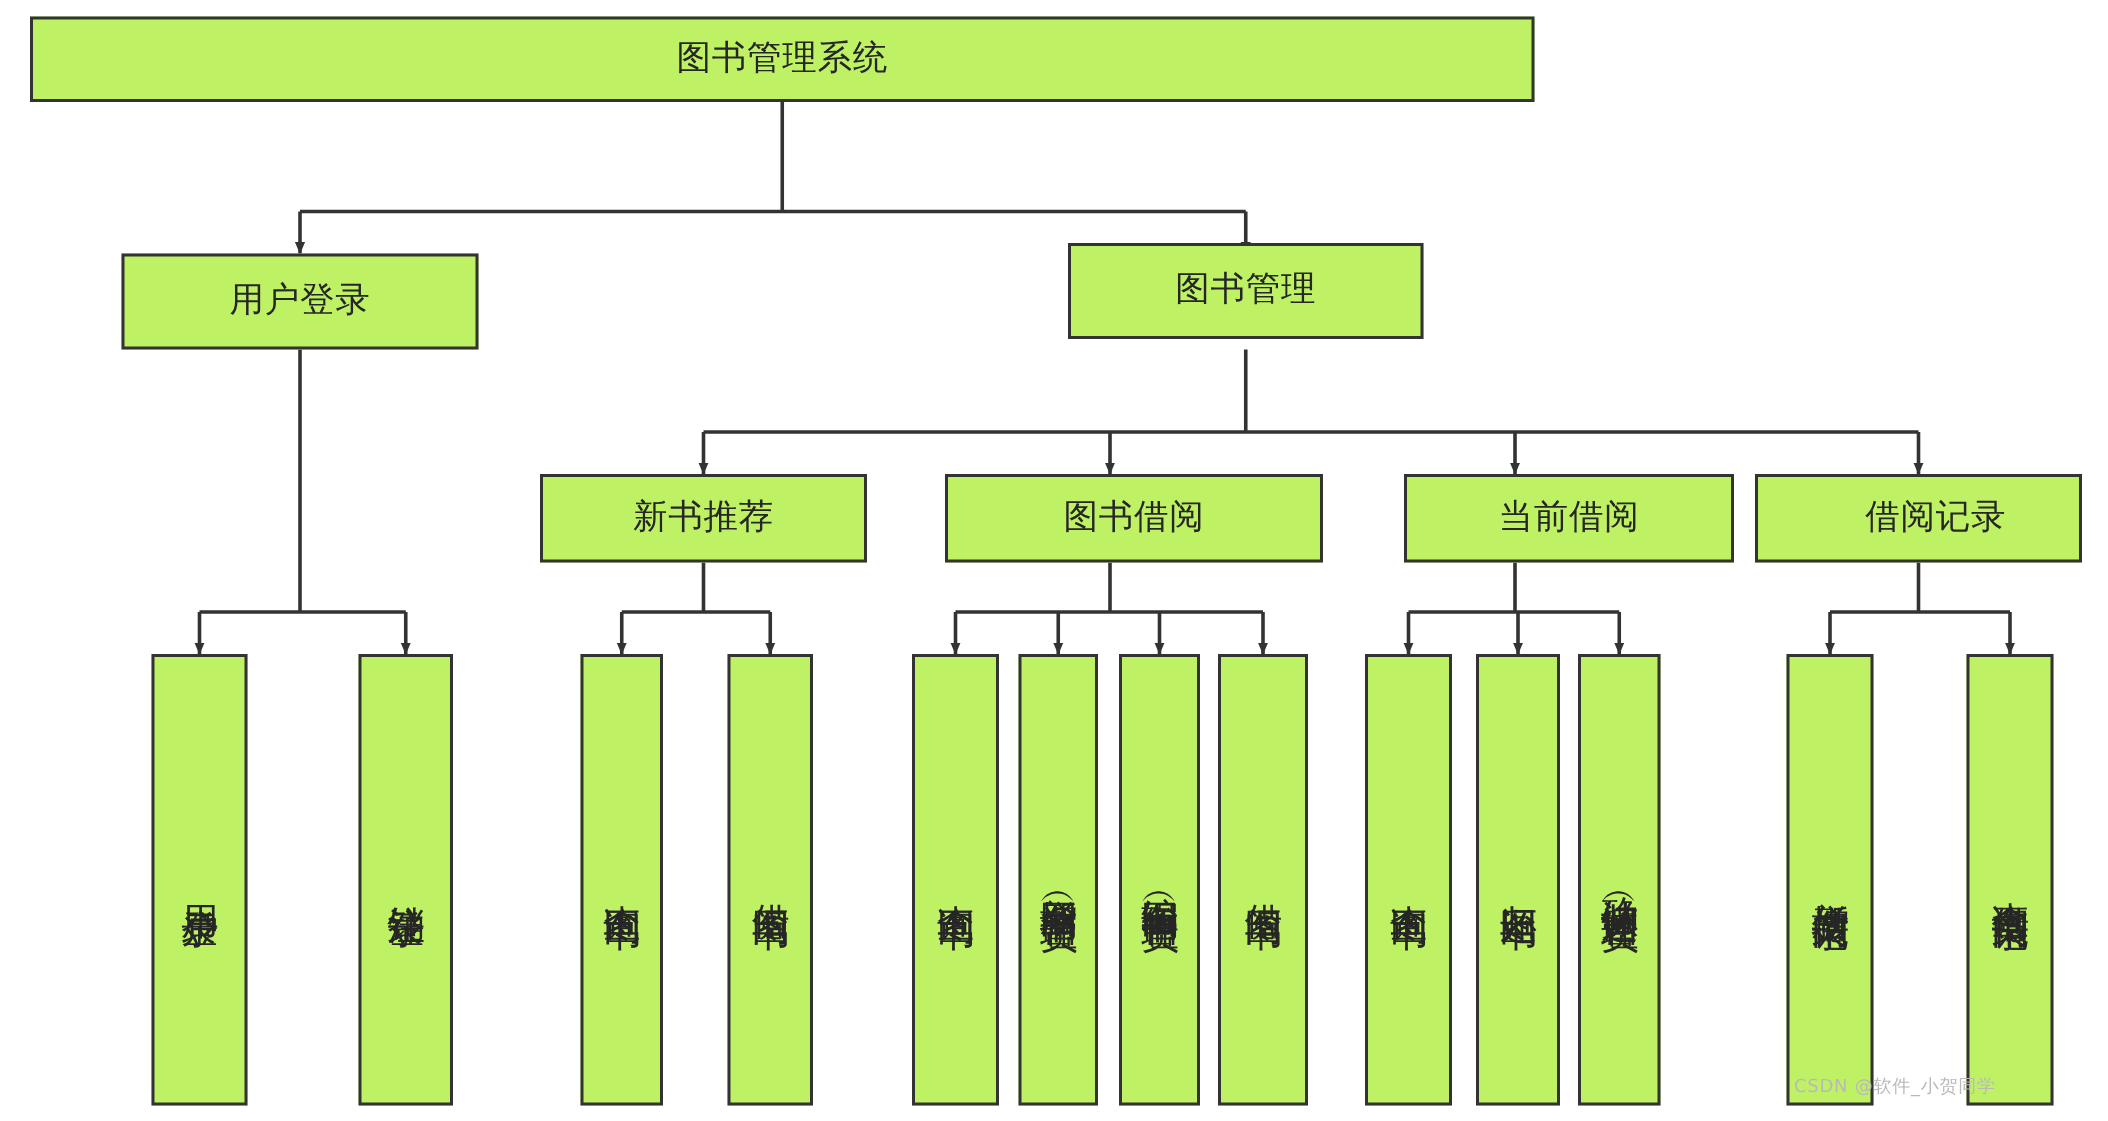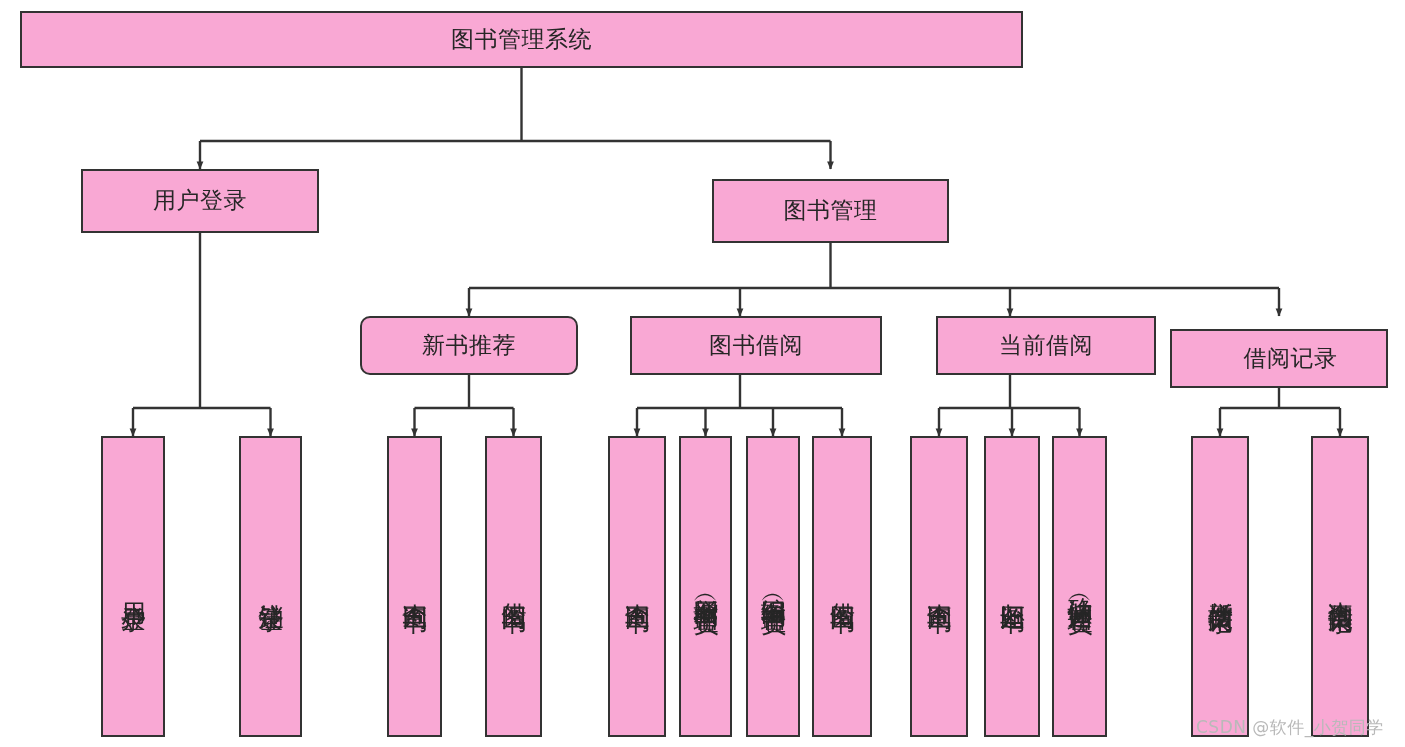--- a/index.html
+++ b/index.html
@@ -21,21 +21,21 @@
     position: absolute;
     left: 0;
     top: 0;
     width: 1405px;
     height: 747px;
     pointer-events: none;
   }
   .node {
     position: absolute;
     box-sizing: border-box;
-    background: #f9a8d4;
+    background: #bef264;
     border: 2px solid #333333;
     display: flex;
     align-items: center;
     justify-content: center;
     color: #262626;
   }
   .node.horiz {
     font-size: 23px;
     letter-spacing: 0.5px;
     line-height: 1.1;
@@ -52,21 +52,21 @@
     text-orientation: upright;
     font-size: 25px;
     line-height: 1.35;
     letter-spacing: 2px;
     color: #262626;
     white-space: nowrap;
     text-align: center;
   }
   .watermark {
     position: absolute;
-    font-size: 17px;
+    font-size: 12px;
     color: #b9b9b9;
     white-space: nowrap;
     letter-spacing: 0.5px;
   }
 </style>
 </head>
 <body>
 
 <div id="stage">
   <svg id="edges" viewBox="0 0 1405 747" xmlns="http://www.w3.org/2000/svg">
@@ -112,33 +112,33 @@
       </g>
   </svg>
 
   <div id="node-layer">
       <div class="node horiz root" style="left: 20px; top: 11px; width: 1003px; height: 57px; border-color: rgb(51, 51, 51);">
         <span>图书管理系统</span>
       </div>
       <div class="node horiz" style="left: 81px; top: 169px; width: 238px; height: 64px; border-color: rgb(51, 51, 51);">
         <span>用户登录</span>
       </div>
-      <div class="node horiz" style="left: 712px; top: 179px; width: 237px; height: 64px; border-color: rgb(51, 51, 51);">
+      <div class="node horiz" style="left: 712px; top: 162px; width: 237px; height: 64px; border-color: rgb(51, 51, 51);">
         <span>图书管理</span>
       </div>
-      <div class="node horiz" style="left: 360px; top: 316px; width: 218px; height: 59px; border-color: rgb(51, 51, 51); border-radius: 10px;">
+      <div class="node horiz" style="left: 360px; top: 316px; width: 218px; height: 59px; border-color: rgb(51, 51, 51);">
         <span>新书推荐</span>
       </div>
       <div class="node horiz" style="left: 630px; top: 316px; width: 252px; height: 59px; border-color: rgb(51, 51, 51);">
         <span>图书借阅</span>
       </div>
       <div class="node horiz" style="left: 900px; top: 316px; width: 220px; height: 59px; border-color: rgb(51, 51, 51); margin-left: 36px;">
         <span>当前借阅</span>
       </div>
-      <div class="node horiz" style="left: 1170px; top: 329px; width: 218px; height: 59px; border-color: rgb(51, 51, 51); padding-left: 23px;">
+      <div class="node horiz" style="left: 1170px; top: 316px; width: 218px; height: 59px; border-color: rgb(51, 51, 51); padding-left: 23px;">
         <span>借阅记录</span>
       </div>
       <div class="node leaf" style="left: 101px; top: 436px; width: 64px; height: 301px; border-color: rgb(51, 51, 51);">
         <span class="vtext">用户登录</span>
       </div>
       <div class="node leaf" style="left: 239px; top: 436px; width: 63px; height: 301px; border-color: rgb(51, 51, 51);">
         <span class="vtext">注销登录</span>
       </div>
       <div class="node leaf" style="left: 387px; top: 436px; width: 55px; height: 301px; border-color: rgb(51, 51, 51);">
         <span class="vtext">查询图书</span>

